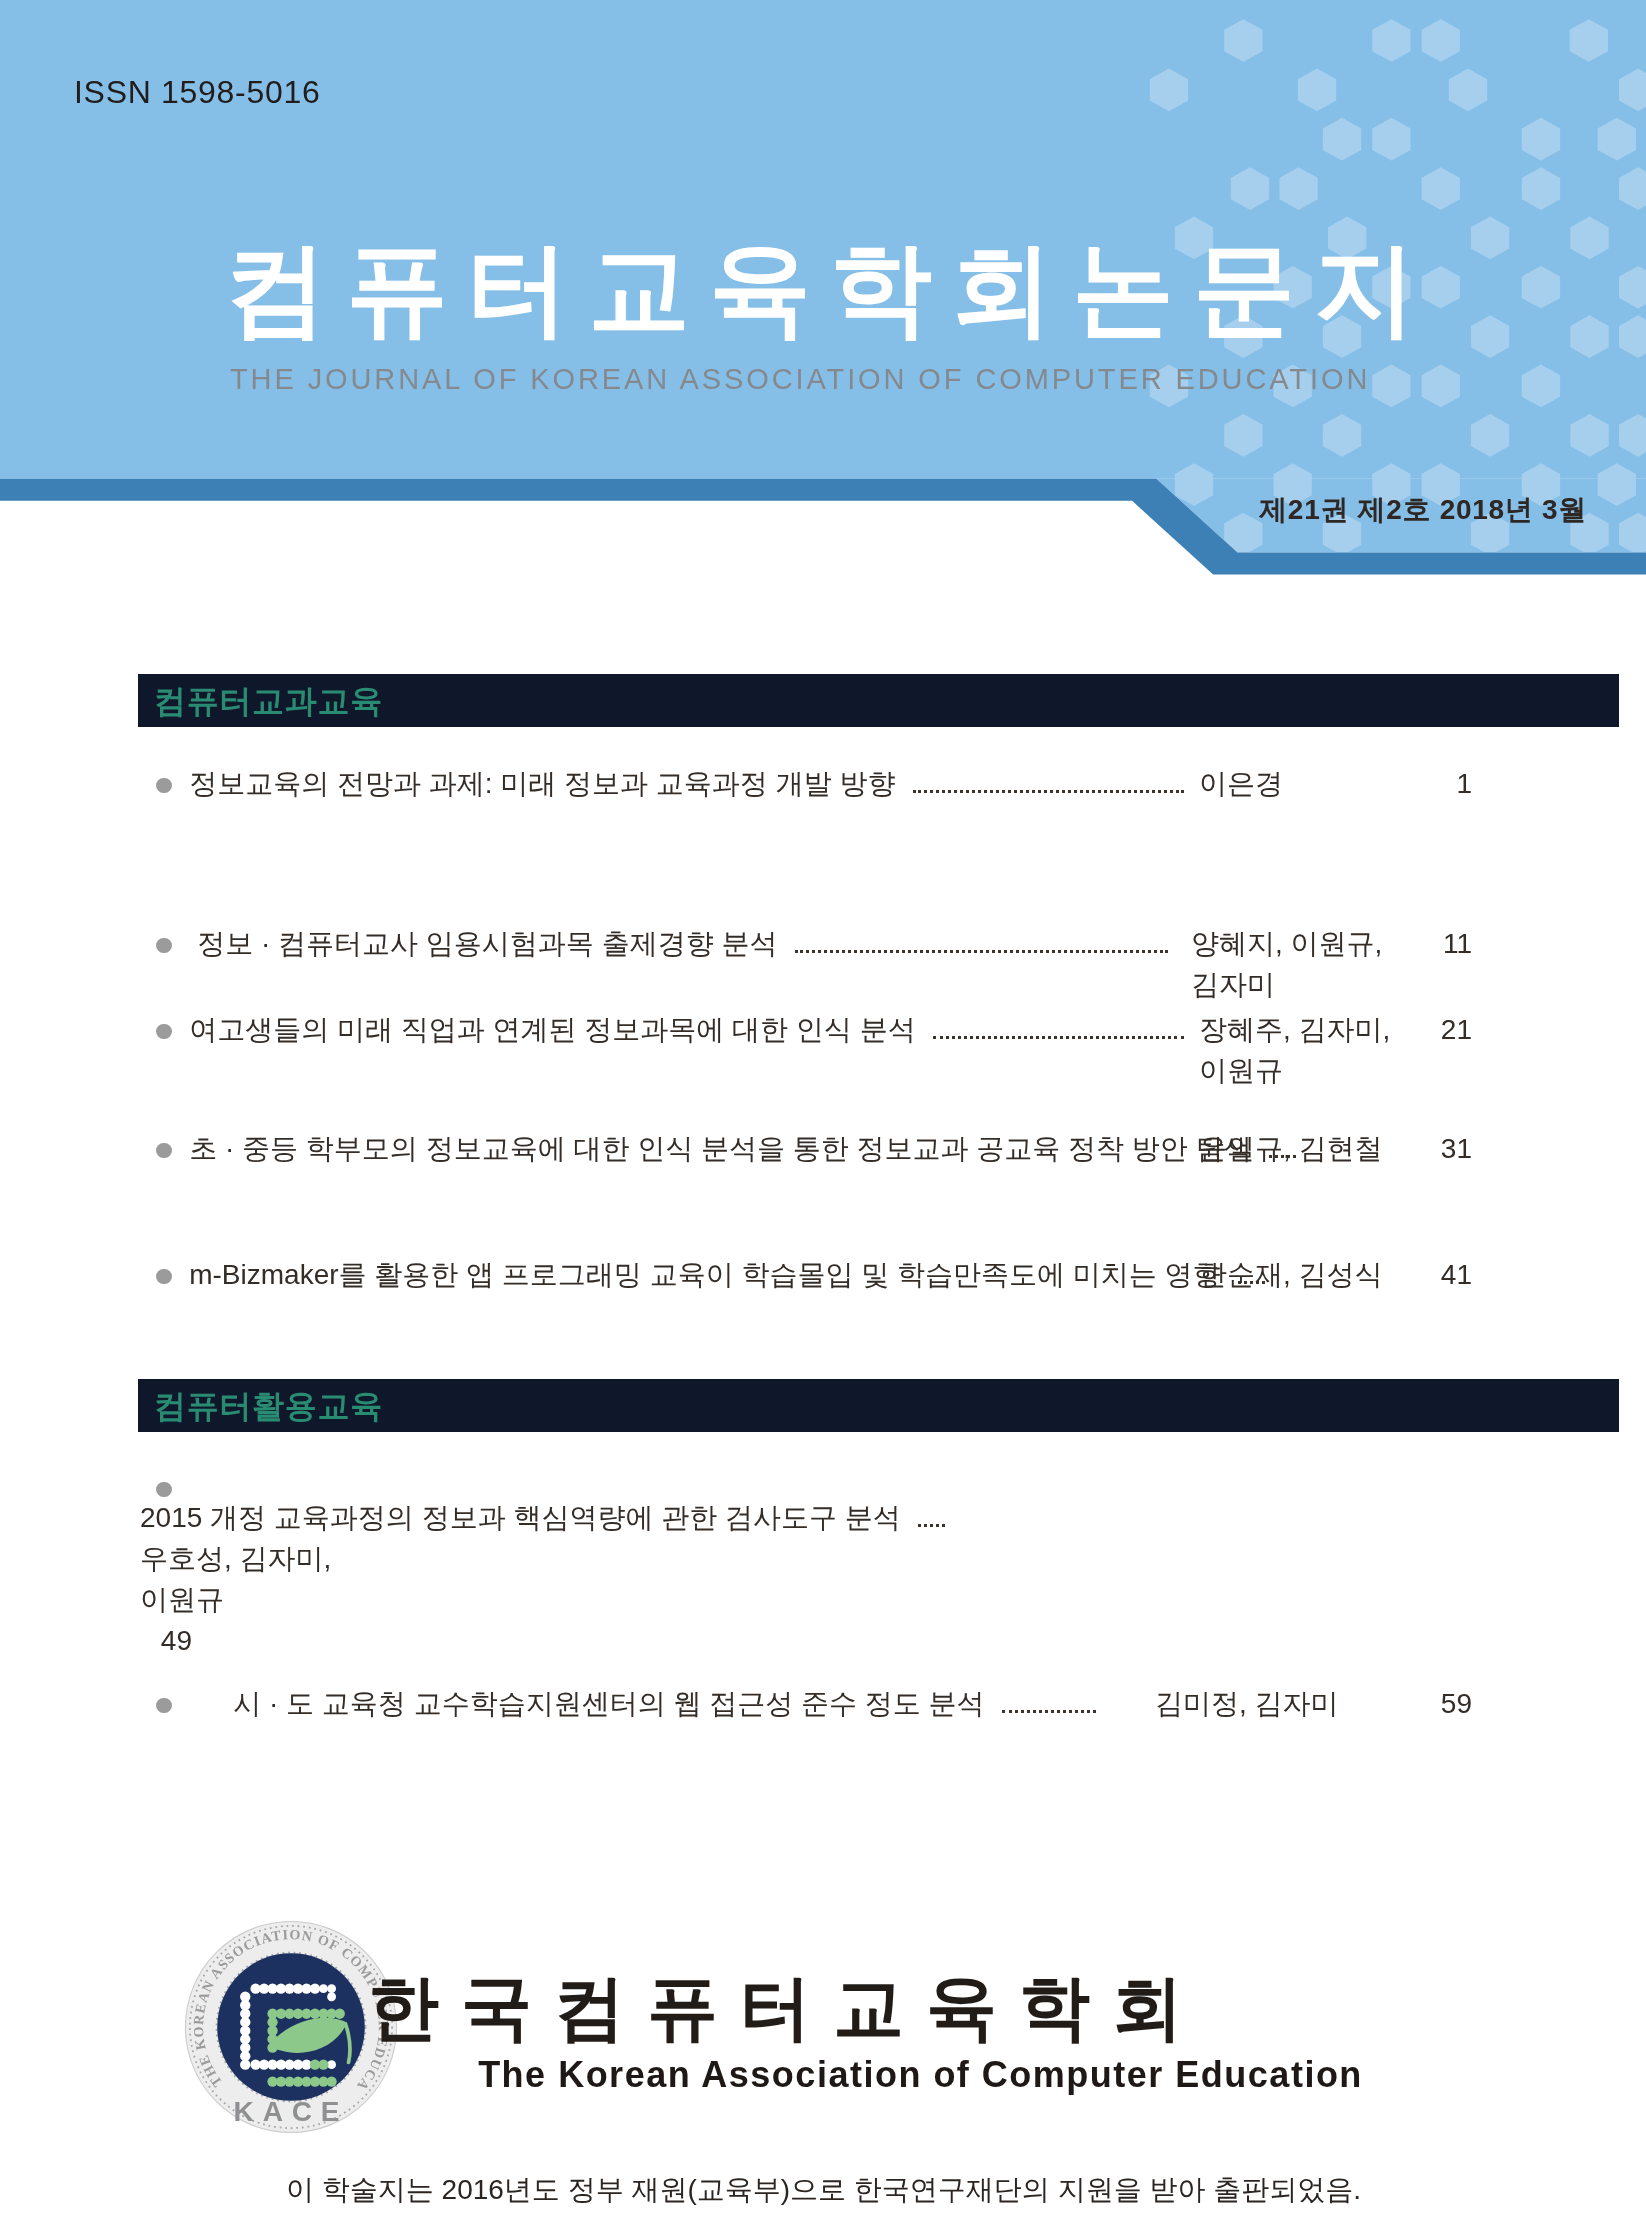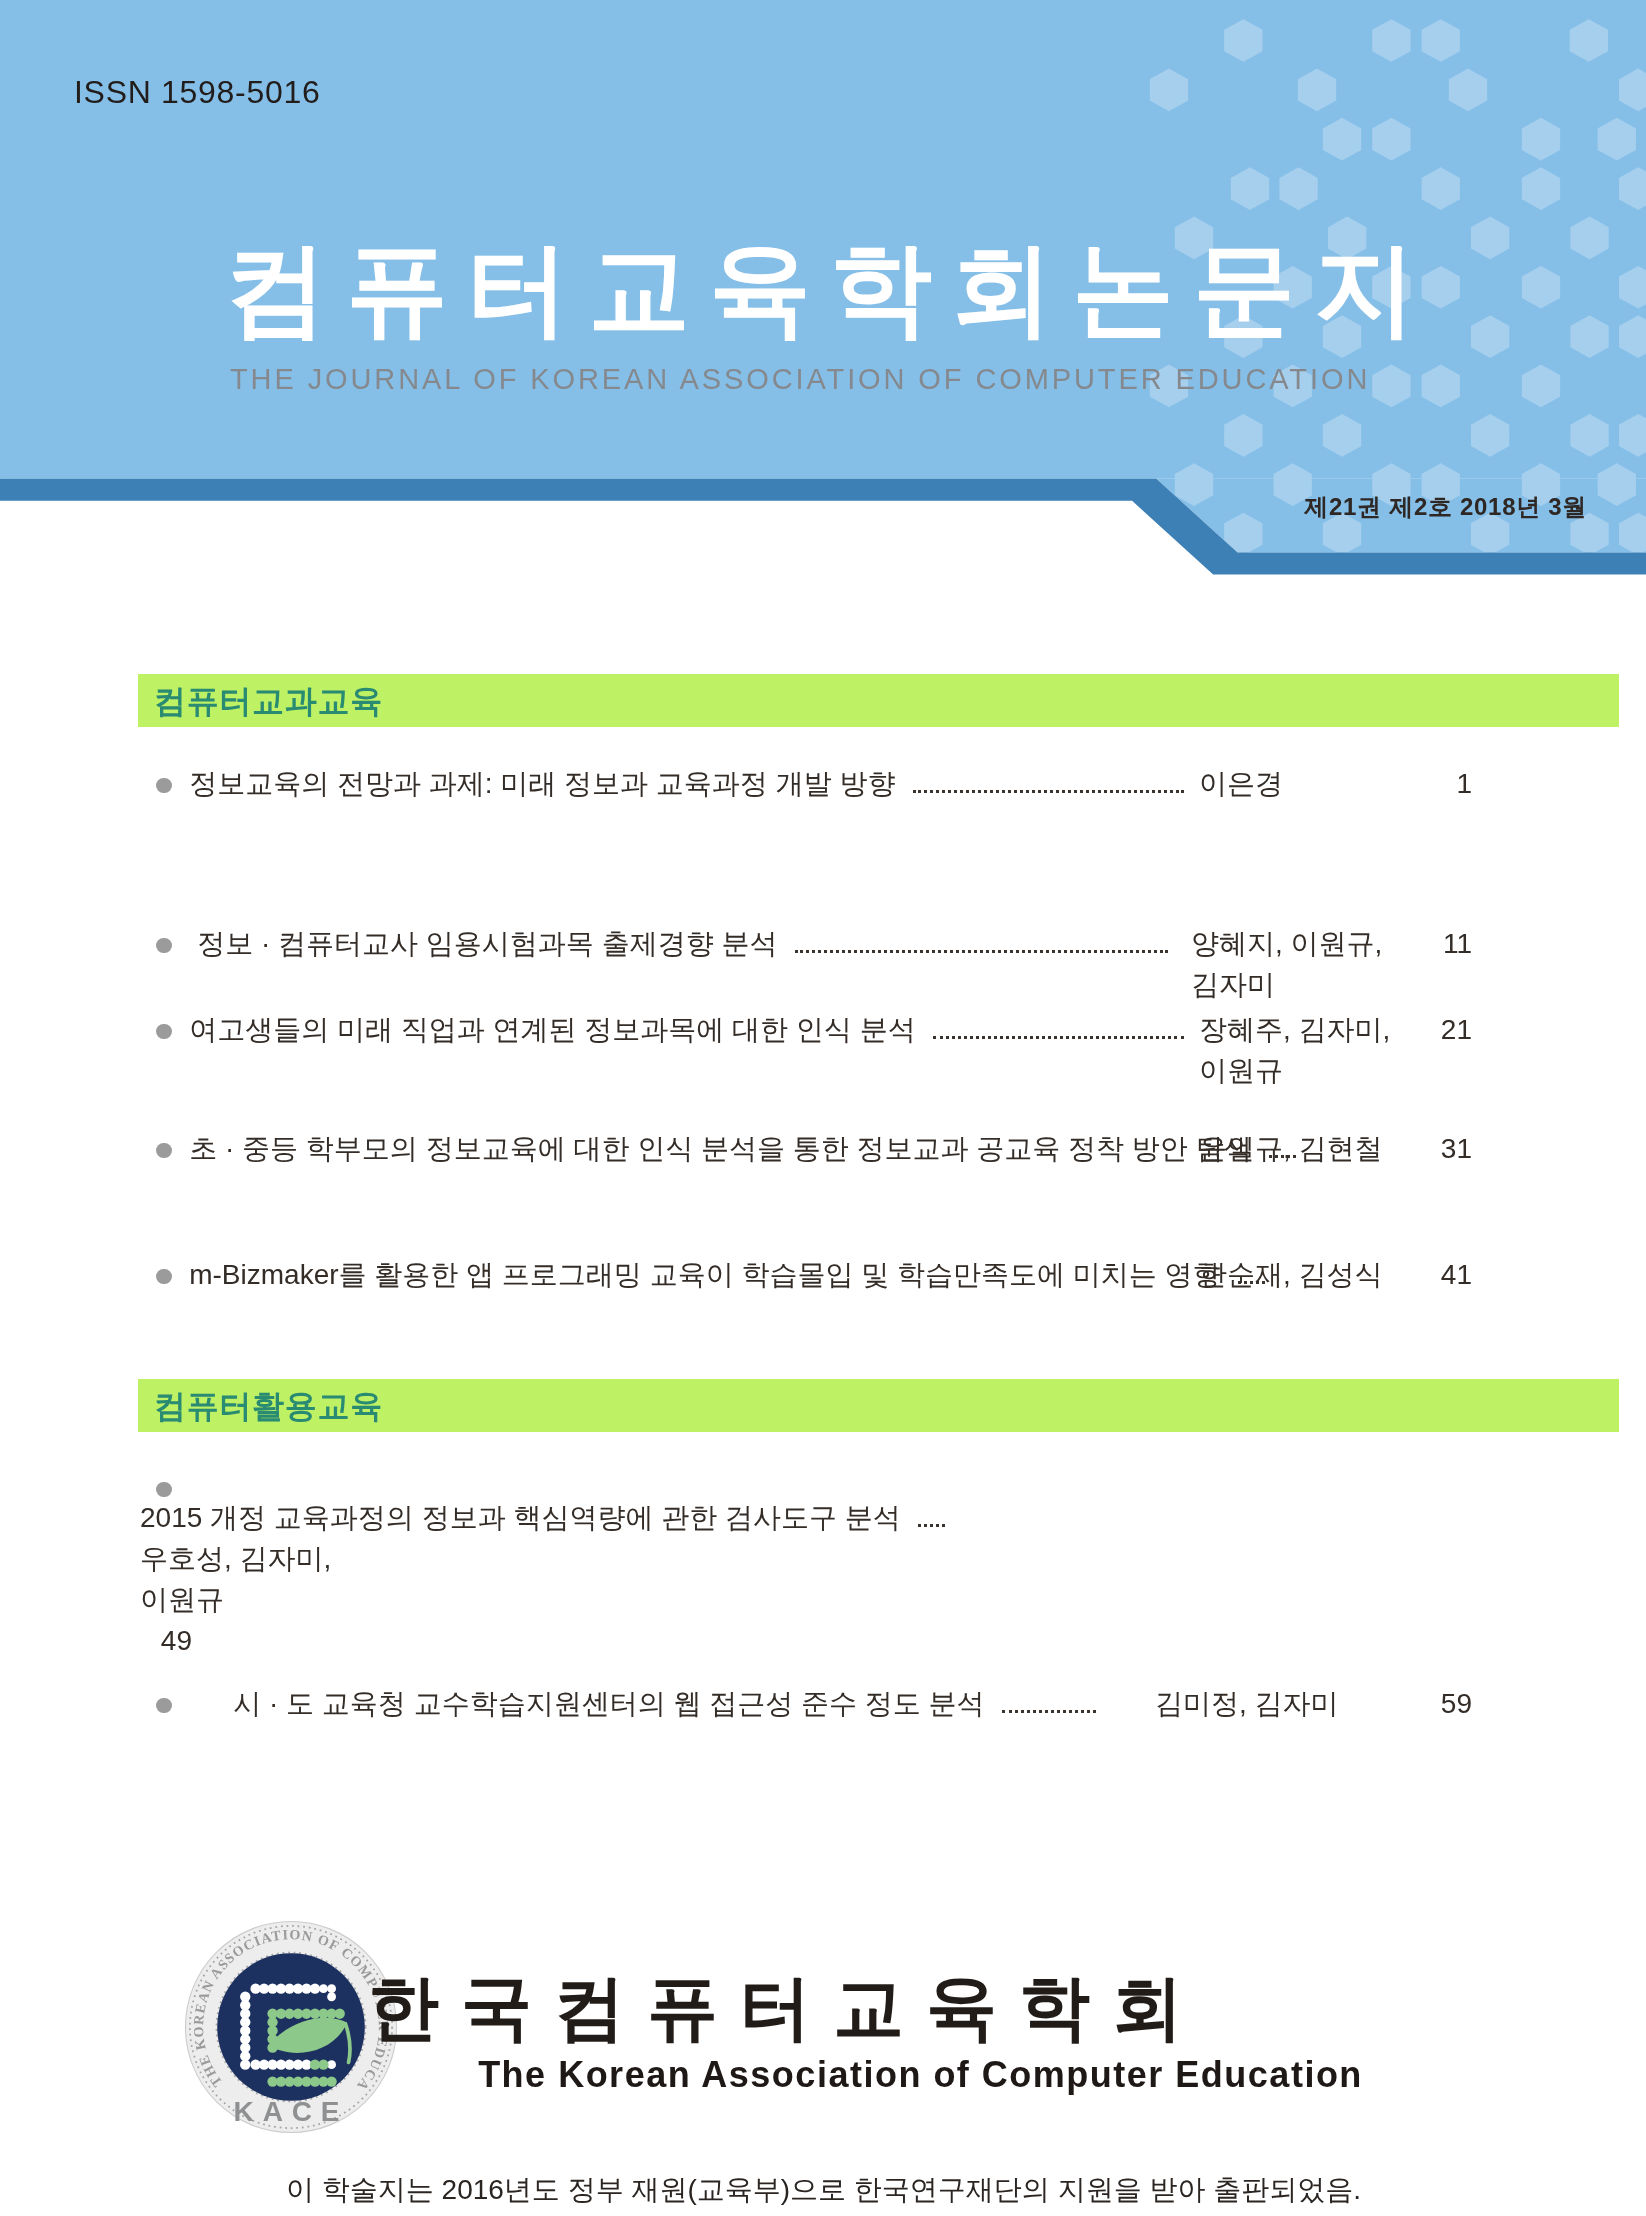--- a/index.html
+++ b/index.html
@@ -16,26 +16,26 @@
   }
   .journal-title {
     position:absolute; left:225px; top:234px; font-size:102px; line-height:110px;
     font-weight:800; letter-spacing:19px; color:#ffffff; white-space:nowrap;
   }
   .journal-subtitle {
     position:absolute; left:230px; top:362px; font-size:29px; line-height:34px;
     letter-spacing:2.9px; color:#85898e; white-space:nowrap; font-weight:500;
   }
   .issue-line {
-    position:absolute; right:60px; top:491px; font-size:24px; font-weight:700;
+    position:absolute; right:60px; top:491px; font-size:28px; font-weight:700;
     letter-spacing:0.7px; color:#2e2723; white-space:nowrap;text-align:center;
   }
   
   .band {
-    position:absolute; left:138px; width:1481px; height:53px; background:#bef264;
+    position:absolute; left:138px; width:1481px; height:53px; background:#0f172a;
   }
   .band .band-label {
     display:block; padding-left:16px; line-height:55px; font-size:32px;
     font-weight:700; letter-spacing:0.7px; color:#2a8b73;
   }
   .band-1 { top:674px; } .band-2 { top:1379px; } .band-3 { top:1596px; }
   .entry {
     position:absolute; left:140px; width:1332px; display:flex;
     align-items:flex-start; font-size:28px; line-height:41px; color:#332c27;
   }

